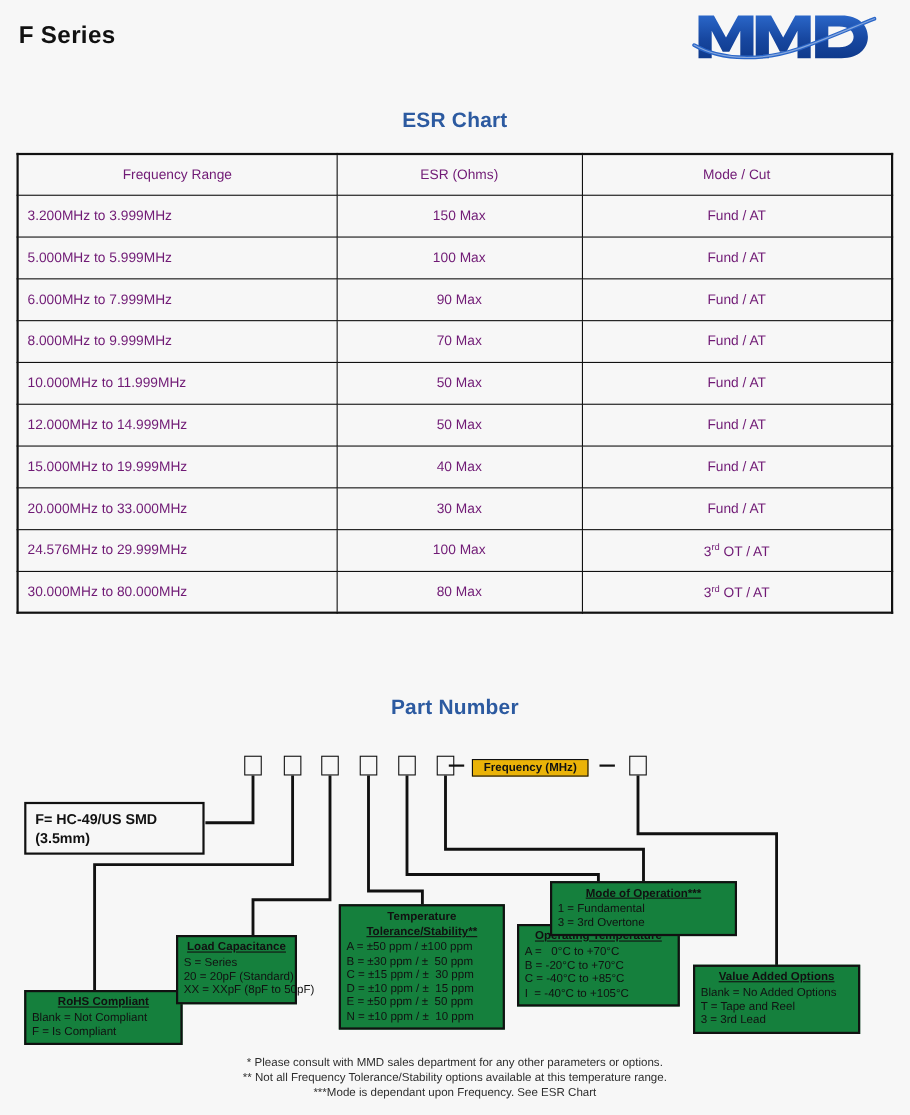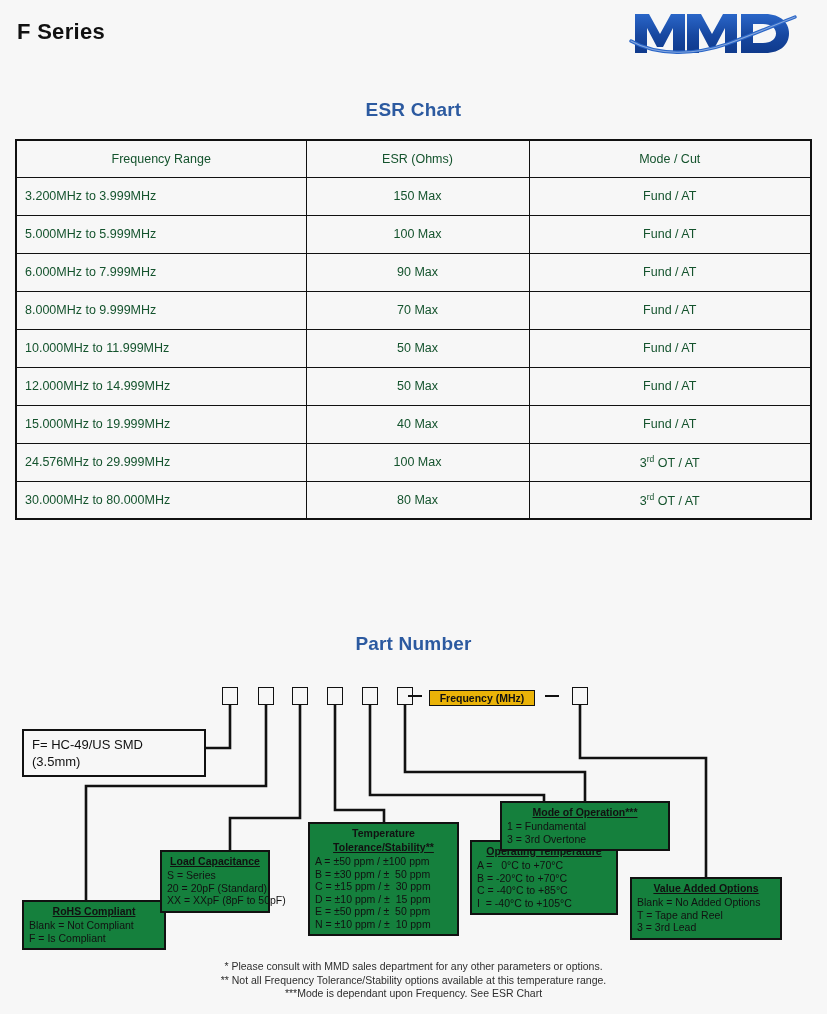--- a/index.html
+++ b/index.html
@@ -43,21 +43,21 @@
     background:#f7f7f7;
     border: 2px solid #111;
   }
   #esr-table td, #esr-table th {
     border: 1px solid #111;
     font-size: 12.5px;
     font-weight: normal;
     height: 38px;
     vertical-align: middle;
     padding: 0 8px;
-    color:#14532d;
+    color:#701a75;
   }
   #esr-table thead th { text-align:center; height:37px; }
   #esr-table .c-freq  { width:290px; text-align:left; padding-left:8px; }
   #esr-table .c-esr   { width:223px; text-align:center;margin-left:26px; }
   #esr-table .c-mode  { width:282px; text-align:center; }
   #esr-table thead .c-freq { text-align:center; }
   #esr-table sup { font-size: 8.5px; vertical-align: super; }
 
   
   #pn-diagram { position:absolute; left:0; top:0; width:827px; height:1014px; }
@@ -77,23 +77,23 @@
     font-size:10.5px; color:#111; padding:3px 5px 4px 5px;
   }
   .leaf .ttl {
     display:block; text-align:center; font-weight:bold; text-decoration:underline;
     font-size:10.5px; margin-bottom:1px; line-height:13px;
   }
   .leaf .ttl-plain { text-decoration:none; }
   .leaf .row { display:block; line-height:12.5px; white-space:pre; }
 
   #body-box {
-    position:absolute; left:22px; top:729px; width:184px; height:48px;
+    position:absolute; left:22px; top:729px; width:164px; height:48px;
     border:2px solid #111; background:#f7f7f7;
-    font-size:13px; color:#111; padding:5px 8px; line-height:17px;
+    font-size:13px; color:#111; padding:5px 8px; line-height:17px;font-weight:bold;
   }
 
   #rohs-box { left:22px; top:900px; width:144px; }
   #load-box { left:160px; top:850px; width:110px; }
   #temp-box { left:308px; top:822px; width:151px; }
   #optemp-box { left:470px; top:840px; width:148px; }
   #mode-box { left:500px; top:801px; width:170px; }
   #vao-box  { left:630px; top:877px; width:152px; }
 
   
@@ -172,20 +172,25 @@
         <td class="c-freq">12.000MHz to 14.999MHz</td>
         <td class="c-esr">50 Max</td>
         <td class="c-mode">Fund / AT</td>
       </tr>
       <tr>
         <td class="c-freq">15.000MHz to 19.999MHz</td>
         <td class="c-esr">40 Max</td>
         <td class="c-mode">Fund / AT</td>
       </tr>
       <tr>
+        <td class="c-freq">20.000MHz to 33.000MHz</td>
+        <td class="c-esr">30 Max</td>
+        <td class="c-mode">Fund / AT</td>
+      </tr>
+      <tr>
         <td class="c-freq">24.576MHz to 29.999MHz</td>
         <td class="c-esr">100 Max</td>
         <td class="c-mode">3<sup>rd</sup> OT / AT</td>
       </tr>
       <tr>
         <td class="c-freq">30.000MHz to 80.000MHz</td>
         <td class="c-esr">80 Max</td>
         <td class="c-mode">3<sup>rd</sup> OT / AT</td>
       </tr>
     </tbody>

